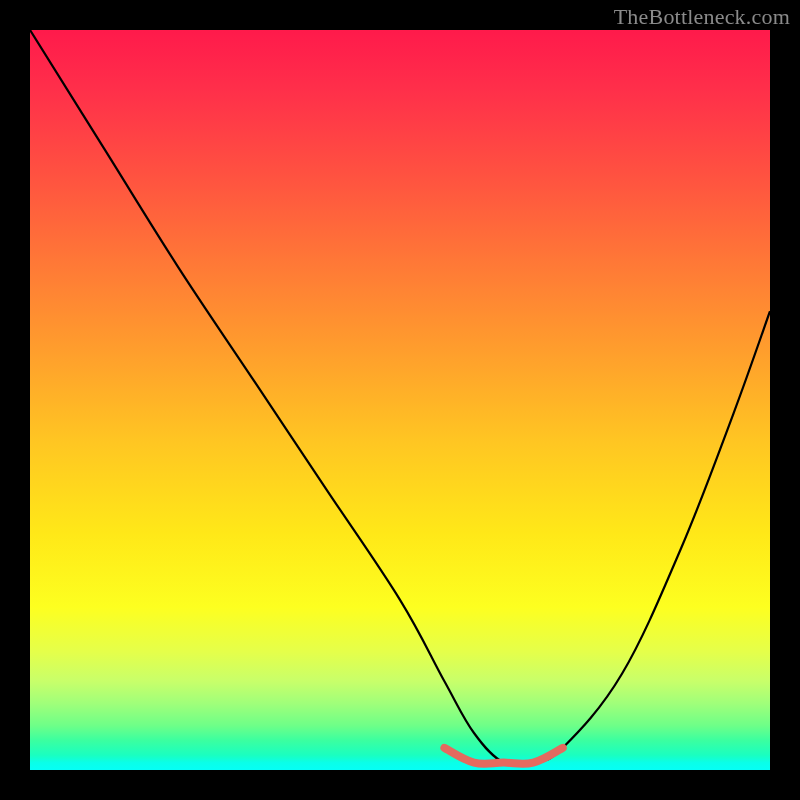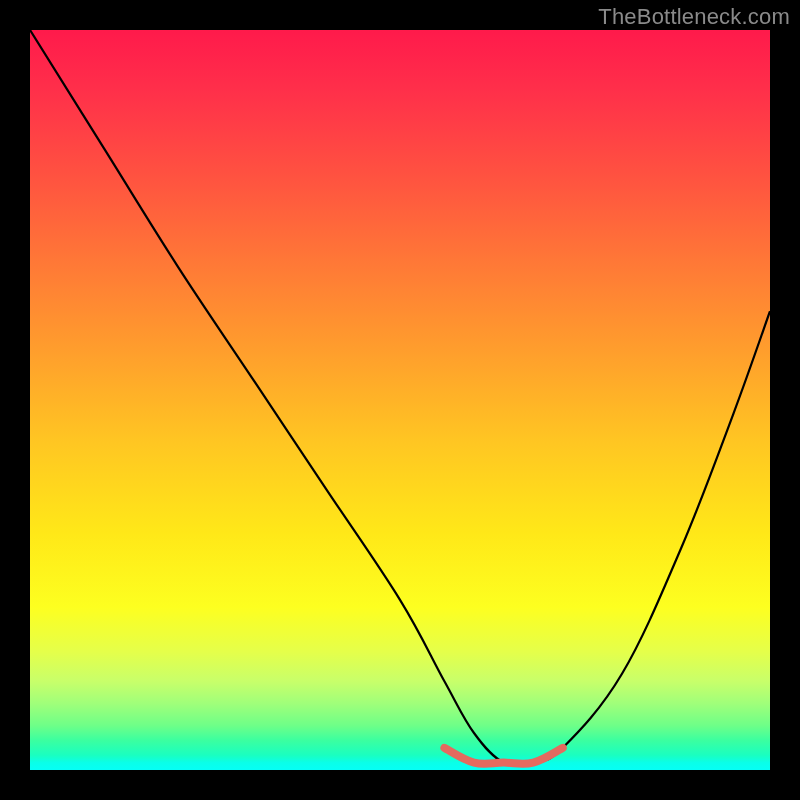--- a/index.html
+++ b/index.html
@@ -11,20 +11,21 @@
     overflow: hidden;
     font-family: Arial, Helvetica, sans-serif;
   }
   .frame {
     position: absolute;
     top: 0;
     left: 0;
     width: 800px;
     height: 800px;
     background: #000;
+    font-family: Liberation Serif, serif;
   }
   .plot-area {
     position: absolute;
     top: 30px;
     left: 30px;
     width: 740px;
     height: 740px;
     overflow: hidden;
   }
   .gradient-bg {

